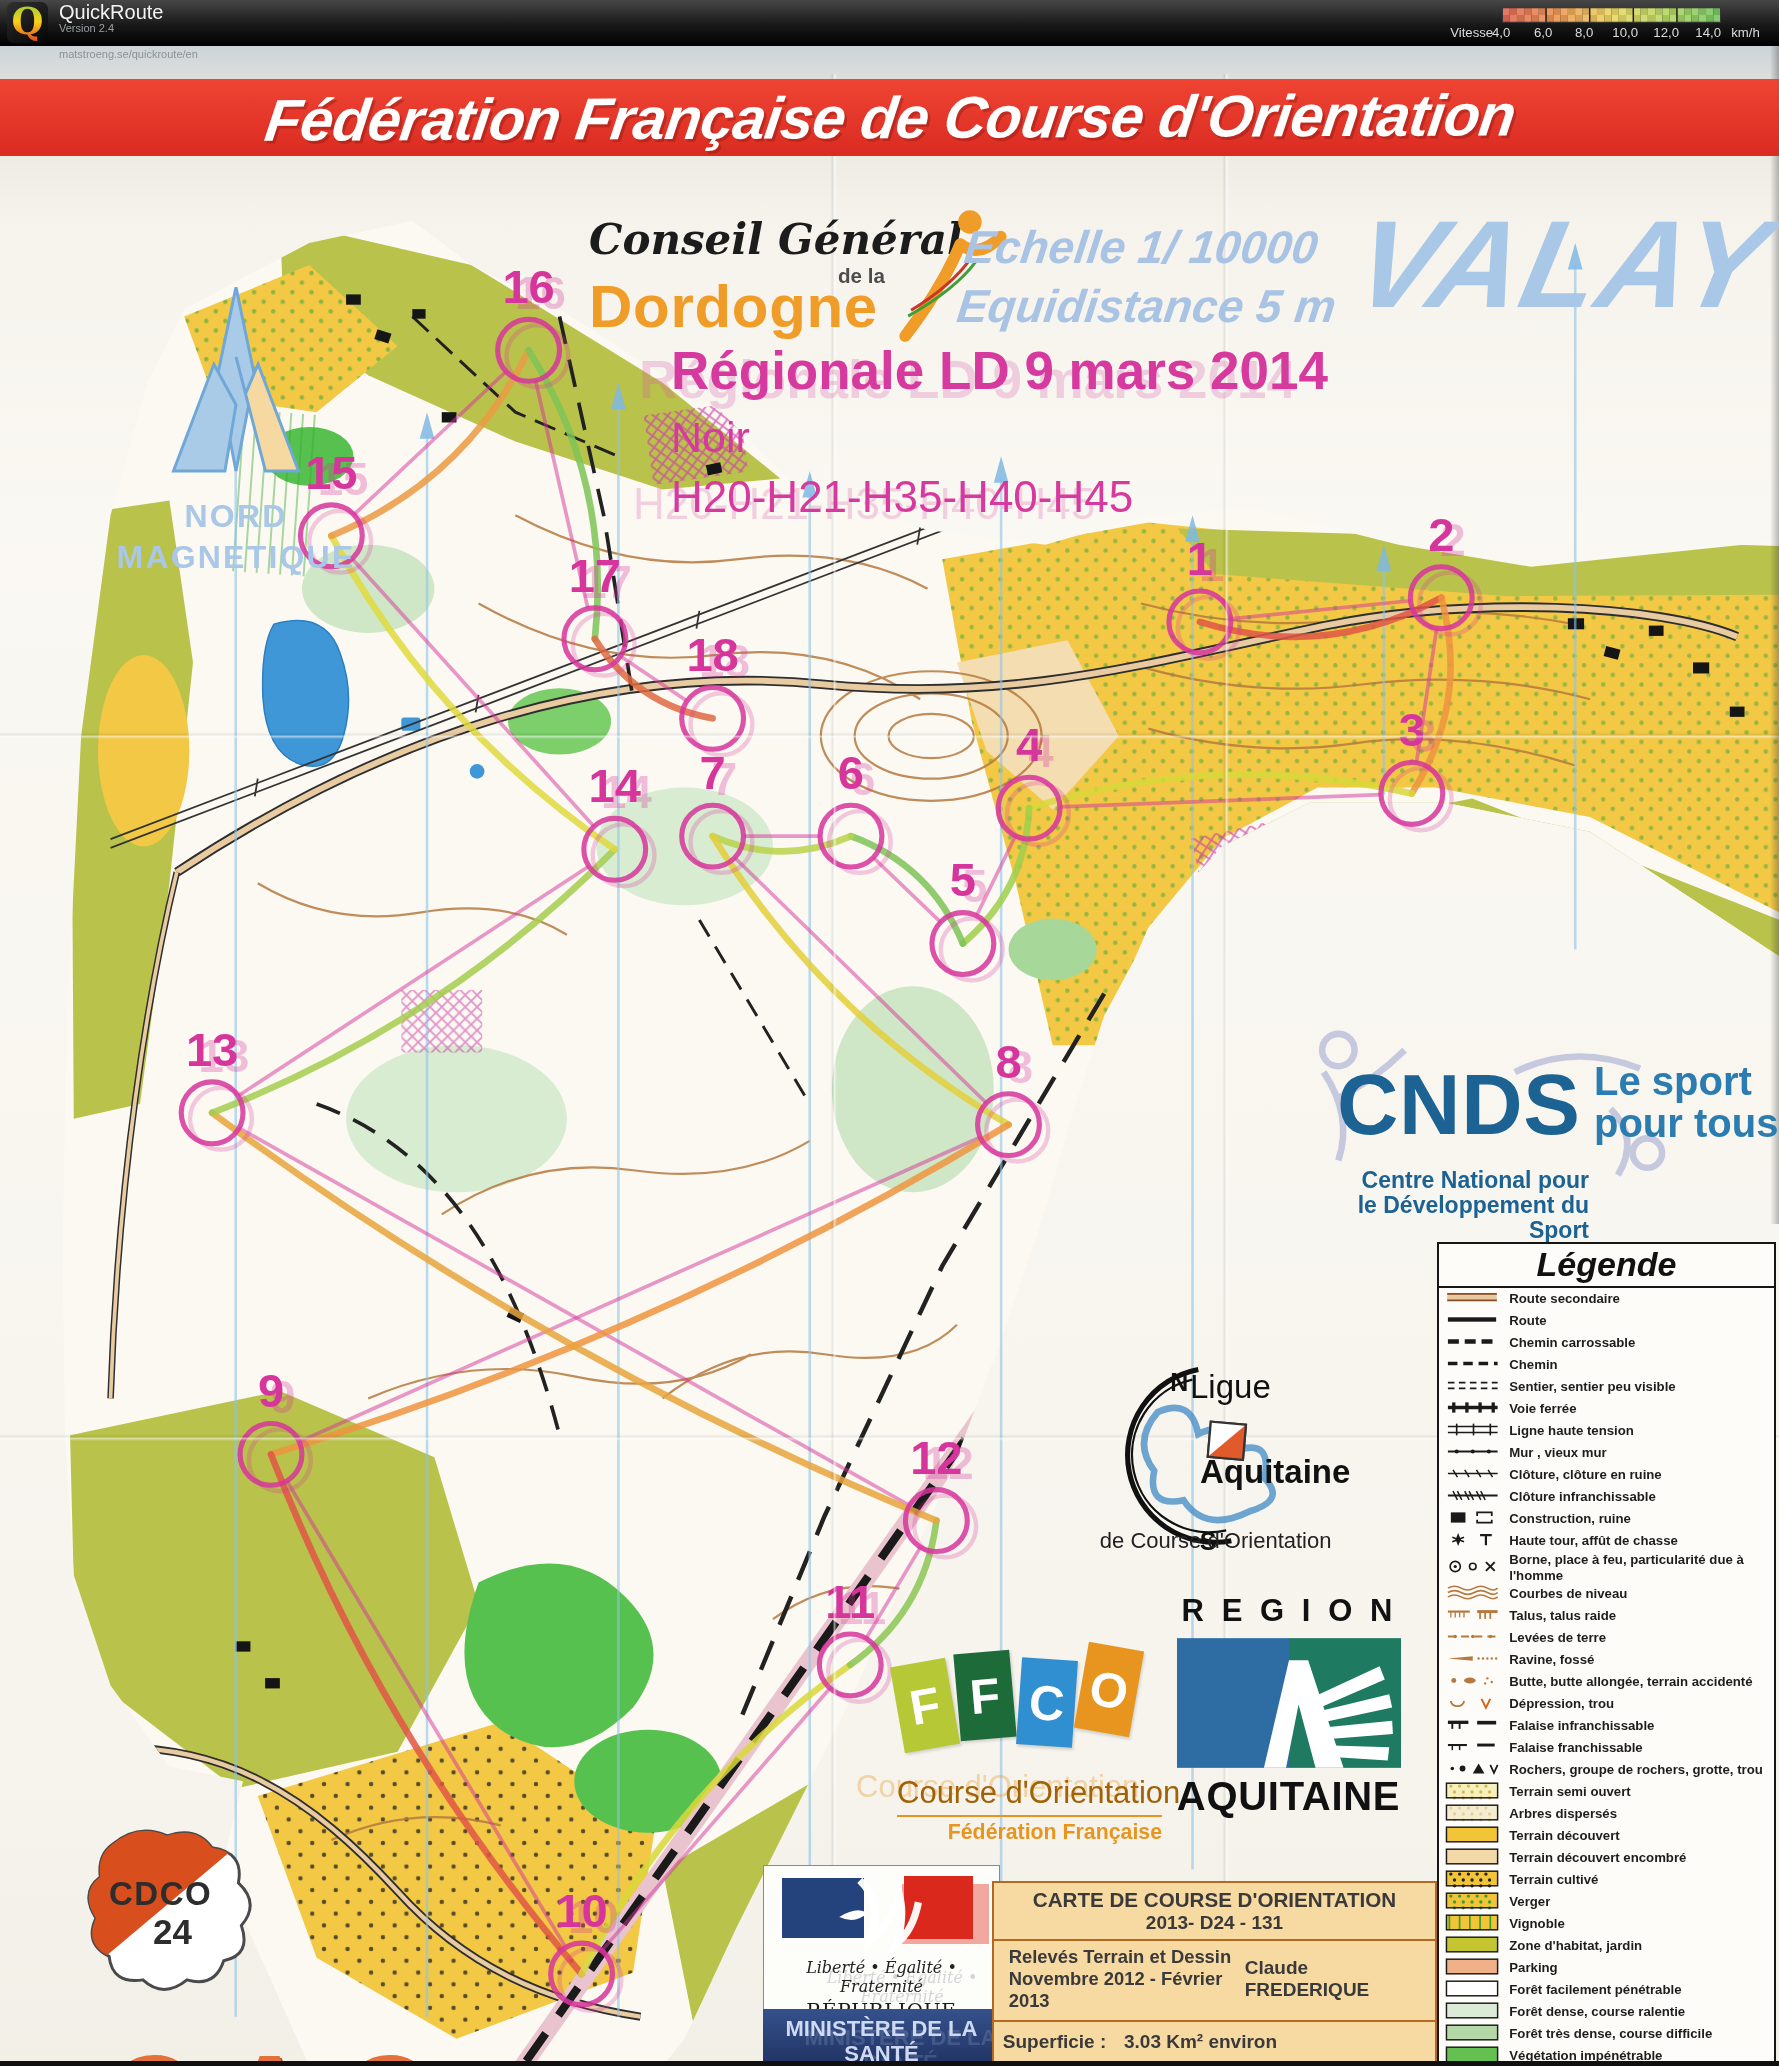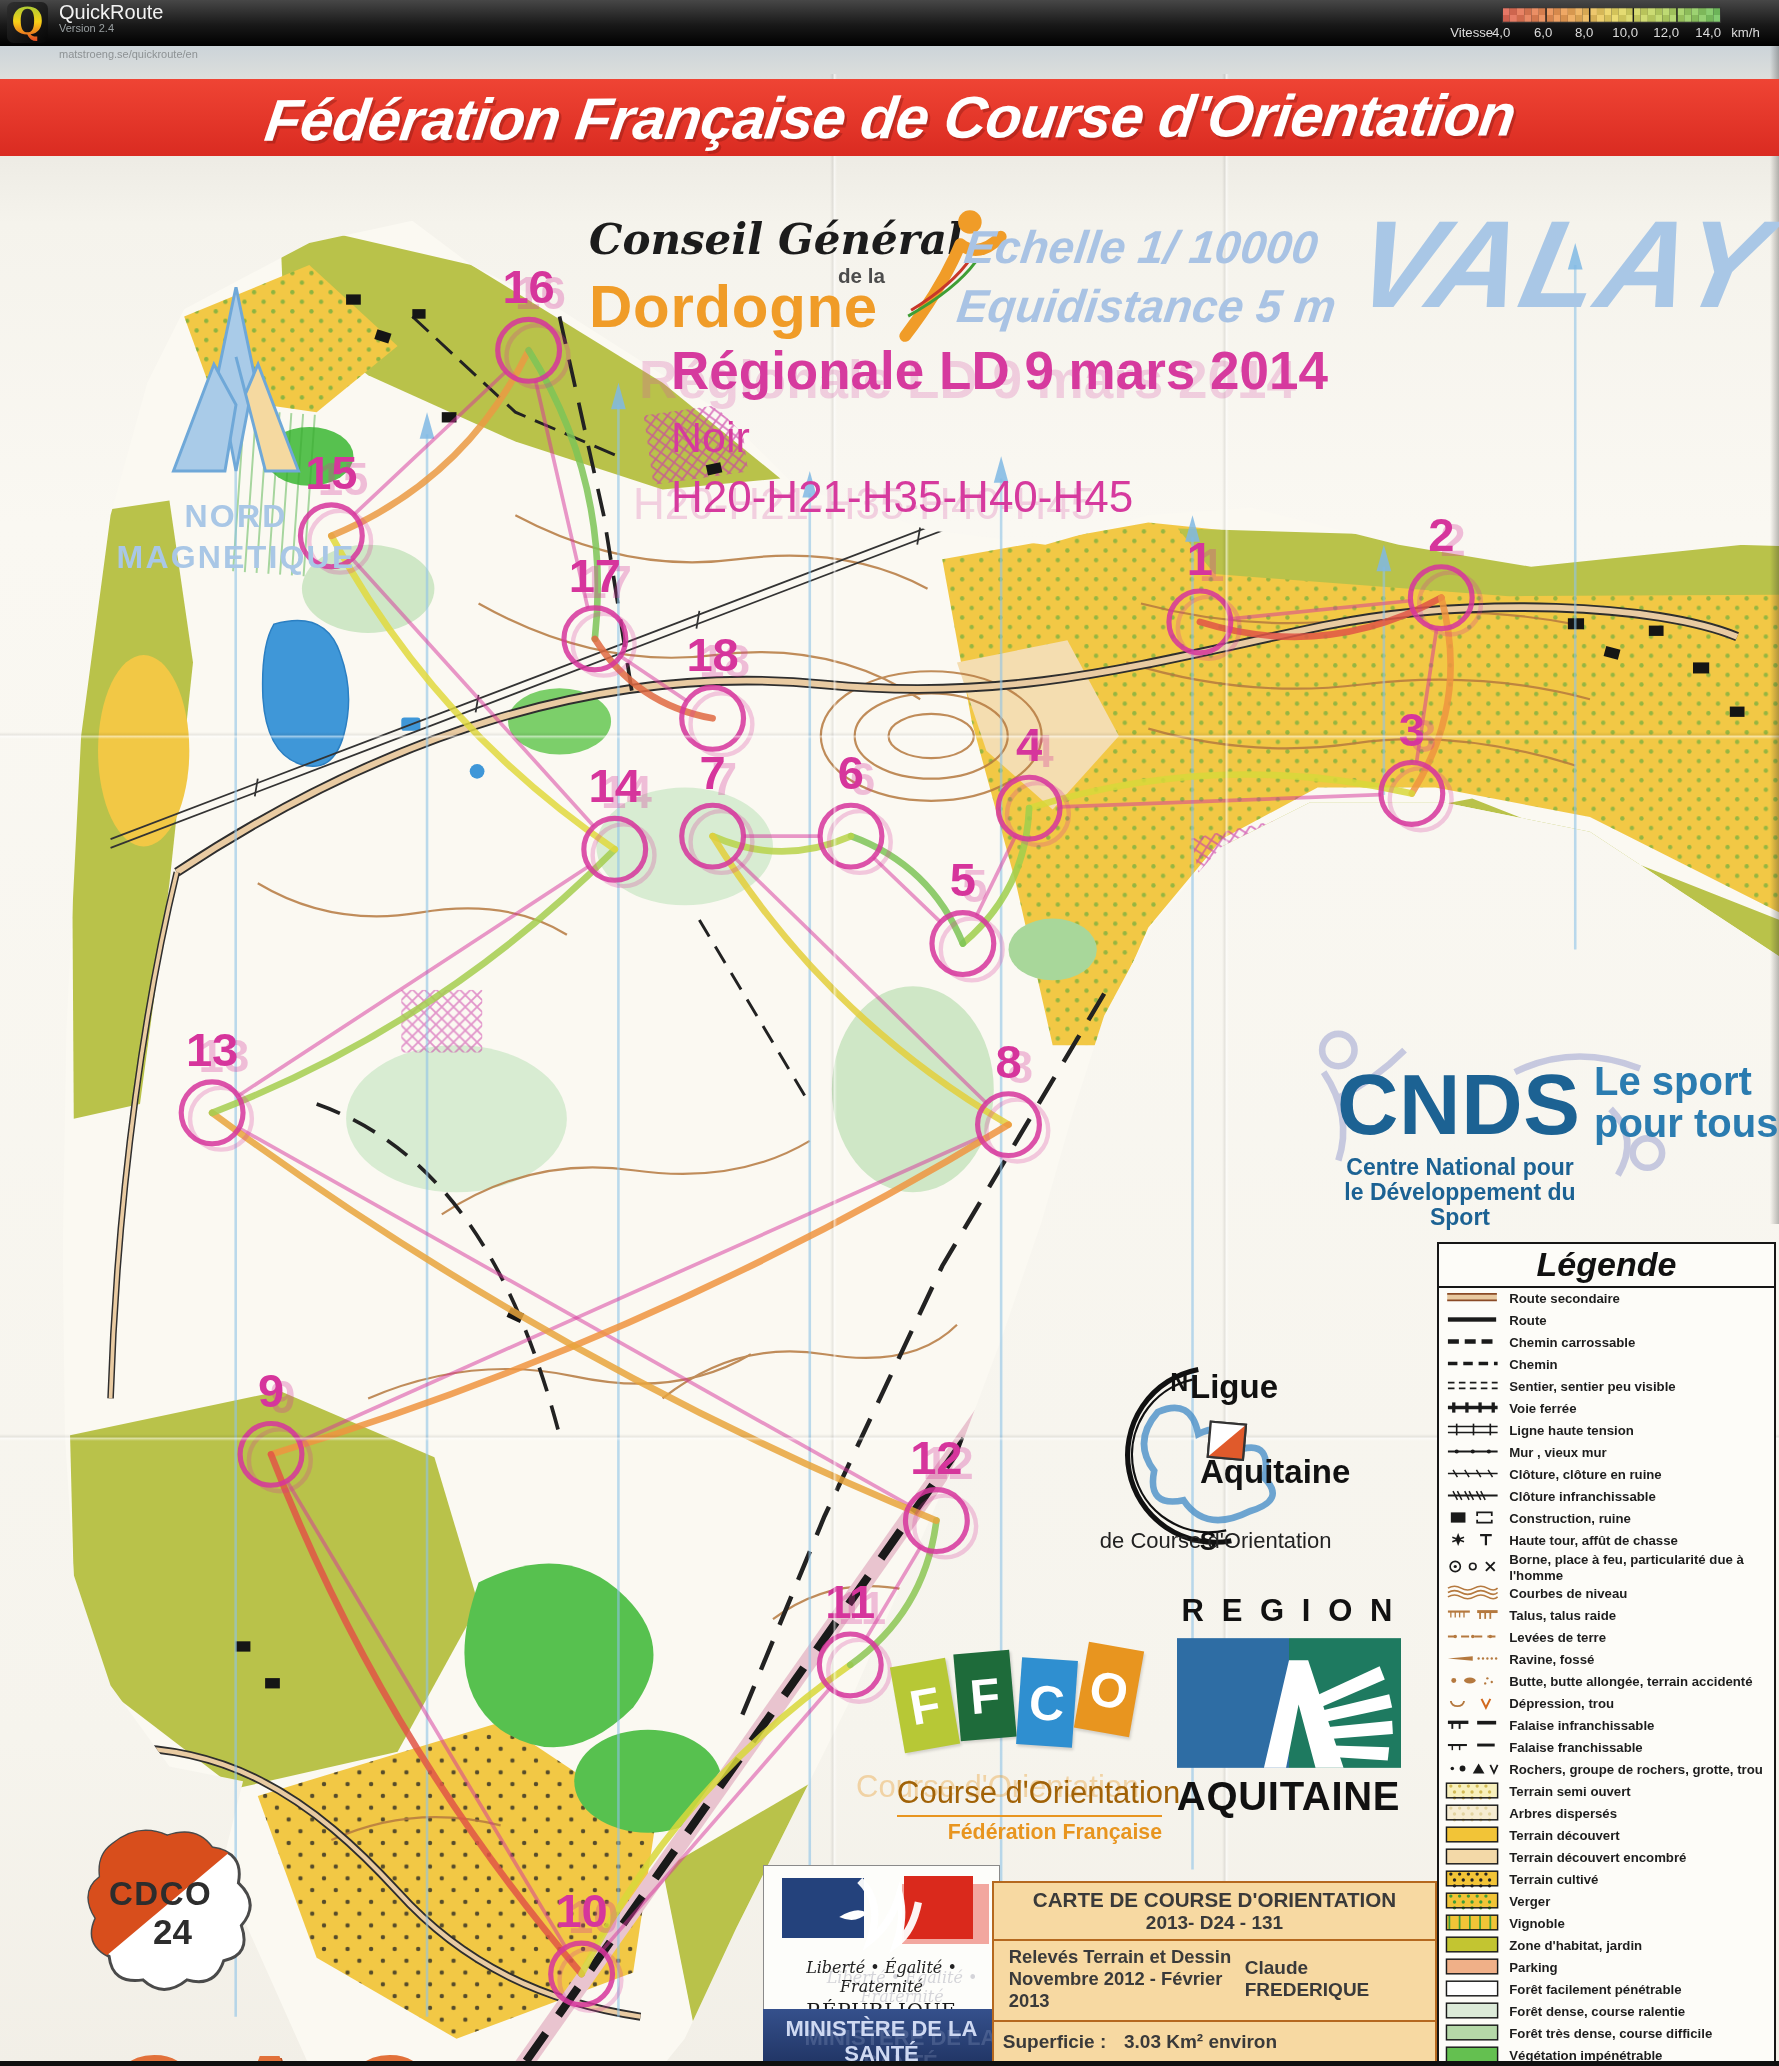--- a/index.html
+++ b/index.html
@@ -47,22 +47,22 @@
   .event-block{position:absolute;left:671px;top:340px;z-index:20;color:#d63a9e;white-space:nowrap;}
   .ev1{font-size:53px;font-weight:700;text-shadow:-32px 8.8px 0 rgba(216,82,166,.25);}
   .ev2{font-size:43px;margin-top:11.8px;}
   .ev3{font-size:44px;margin-top:10.3px;text-shadow:-38px 7.4px 0 rgba(216,82,166,.25);}
   .north-block{position:absolute;left:63px;top:287px;width:346px;z-index:20;text-align:center;}
   .nb-text{font-size:32px;font-weight:700;color:#a9c7e6;letter-spacing:2.2px;line-height:41px;}
   
   .cnds{position:absolute;left:1294px;top:1028px;width:486px;height:181px;z-index:20;}
   .cnds-acr{position:absolute;left:43px;top:28px;font-size:85px;font-weight:800;color:#1c6293;letter-spacing:0.7px;}
   .cnds-s{position:absolute;left:300px;top:32px;font-size:40px;font-weight:800;color:#2b7cb0;line-height:42px;}
-  .cnds-sub{position:absolute;left:37px;top:127px;width:258px;font-size:23px;font-weight:700;color:#1c6293;
-    text-align:center;line-height:25px;}
+  .cnds-sub{position:absolute;left:37px;top:140px;width:258px;font-size:23px;font-weight:700;color:#1c6293;
+    text-align:right;line-height:25px;}
   
   .legend{position:absolute;left:1437px;top:1242px;width:339px;height:824px;z-index:25;
     background:#fdfcf8;border:2.2px solid #161616;box-sizing:border-box;overflow:hidden;}
   .lg-title{height:42px;line-height:40px;text-align:center;font-size:34px;font-weight:700;font-style:italic;
     color:#111;border-bottom:2.2px solid #161616;}
   .lg-row{display:flex;align-items:center;gap:7.4px;padding:0 4.4px 0 5.9px;min-height:17px;}
   .lg-sym{flex:0 0 57px;}
   .lg-label{font-size:13.2px;font-weight:700;color:#1d1d1d;line-height:15.5px;}
   
   .infobox{position:absolute;left:992px;top:1881px;width:445px;height:185px;z-index:25;background:#f7d9a2;
@@ -71,21 +71,21 @@
   .ib-title{font-size:20.6px;font-weight:700;}
   .ib-code{font-size:19px;font-weight:700;}
   .ib-s2{display:flex;justify-content:space-between;padding:5.9px 14.7px 7.4px;border-bottom:2.9px double #b5681f;}
   .ib-survey{font-size:18.4px;font-weight:700;line-height:22px;}
   .ib-author{font-size:19px;font-weight:700;margin-top:10.3px;}
   .ib-s3{padding:4.4px 8.8px;}
   .ib-line{font-size:19px;font-weight:700;margin:5.2px 0;}
   .ib-line .lbl{margin-right:17.7px;}
   
   .ligue{position:absolute;left:1088px;top:1353px;width:272px;height:221px;z-index:20;color:#111;}
-  .li-1{position:absolute;left:102px;top:14.7px;font-size:33px;font-weight:700;text-align:right;}
+  .li-1{position:absolute;left:102px;top:14.7px;font-size:33px;font-weight:400;text-align:right;}
   .li-2{position:absolute;left:112px;top:100px;font-size:33px;font-weight:700;}
   .li-3{position:absolute;left:11.8px;top:175px;font-size:22px;color:#222;}
   
   .region{position:absolute;left:1162px;top:1593px;width:253px;z-index:20;text-align:center;color:#111;}
   .rg1{font-size:31px;font-weight:600;letter-spacing:17.7px;padding-left:14.7px;white-space:nowrap;}
   .rg-logo{position:relative;width:224px;height:130px;margin:8.8px auto 5.9px;}
   .rg2{font-size:40px;font-weight:800;letter-spacing:0.7px;}
   
   .ffco{position:absolute;left:897px;top:1646px;width:265px;z-index:20;}
   .ff-tiles{height:129px;position:relative;}

